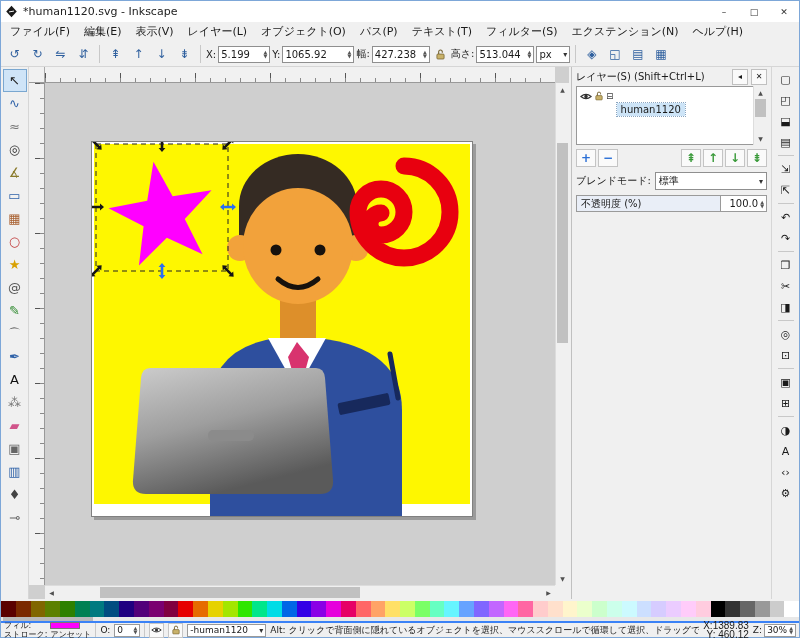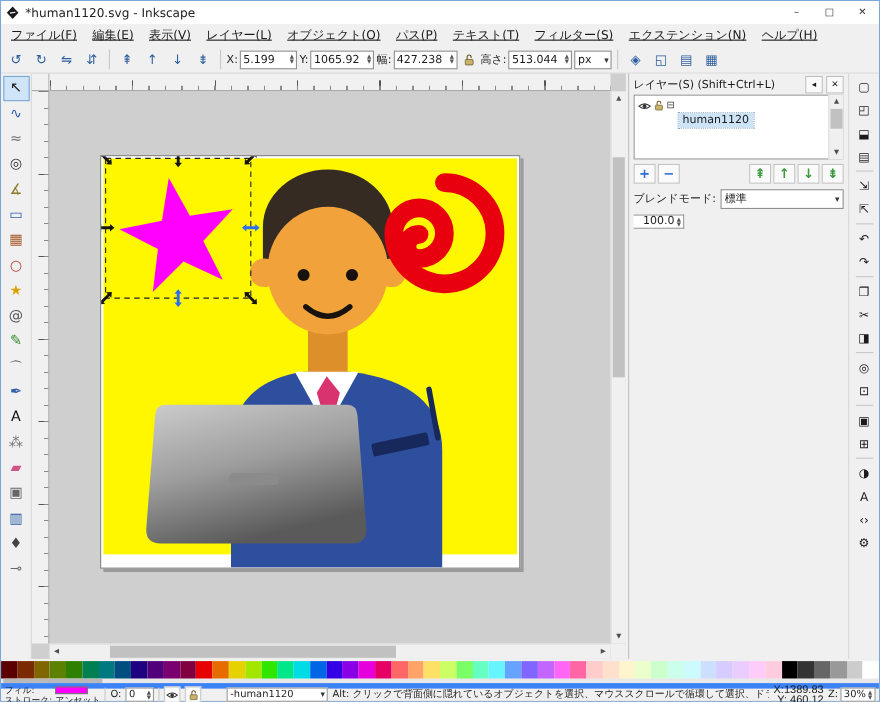--- a/index.html
+++ b/index.html
@@ -6,21 +6,21 @@
   body{width:800px;height:638px;overflow:hidden;font-family:"DejaVu Sans","Liberation Sans",sans-serif;font-size:11px;color:#1a1a1a;}
   .window{position:absolute;inset:0;width:800px;height:638px;background:#f0f0f0;border:1px solid #7da7d8;box-sizing:border-box;}
   
   #titlebar{position:absolute;left:0;top:0;right:0;height:21px;background:#fff;display:flex;align-items:center;}
   .appicon{width:13px;height:13px;margin:0 5px 0 4px;flex:none;}
   #title{font-size:11px;color:#222;white-space:nowrap;}
   .wbtns{margin-left:auto;display:flex;height:100%;}
   .win-btn{width:30px;height:100%;display:flex;align-items:center;justify-content:center;font-size:9px;color:#333;}
   
   #menubar{position:absolute;left:0;top:21px;right:0;height:20px;background:#f0f0f0;display:flex;align-items:center;padding-left:2px;}
-  .mitem{padding:0 7px;line-height:20px;white-space:nowrap;font-size:11px;text-decoration:underline;}
+  .mitem{padding:0 7px;line-height:20px;white-space:nowrap;font-size:11px;}
   
   #cmdbar{position:absolute;left:0;top:41px;right:0;height:25px;background:#f0f0f0;border-bottom:1px solid #d6d6d6;display:flex;align-items:center;gap:2px;padding:0 3px;box-sizing:border-box;}
   .tbtn{width:21px;height:21px;display:flex;align-items:center;justify-content:center;font-size:12px;color:#2e5f9e;flex:none;}
   .vsep{width:1px;height:18px;background:#c8c8c8;margin:0 3px;flex:none;}
   .fld{display:flex;align-items:center;gap:2px;flex:none;}
   .flbl{font-size:10px;color:#222;}
   .input{display:flex;align-items:center;background:#fff;border:1px solid #8f8f8f;height:17px;padding:0 2px;font-size:10px;box-sizing:border-box;}
   .spin{display:inline-flex;flex-direction:column;justify-content:center;margin-left:2px;color:#555;font-size:5px;line-height:4px;}
   .spin::before{content:"▲";}
   .spin::after{content:"▼";}
@@ -80,27 +80,27 @@
   .bselect span:first-child{flex:1;}
   .orow{display:flex;align-items:stretch;padding:2px 4px;}
   .obar{flex:1;height:17px;border:1px solid #9a9a9a;background:#e9eef7;display:flex;align-items:center;padding:0 4px;font-size:10px;box-sizing:border-box;}
   .oval{width:46px;border:1px solid #9a9a9a;border-left:0;background:#fff;display:flex;align-items:center;justify-content:flex-end;padding:0 2px;font-size:10px;box-sizing:border-box;}
   
   #palette{position:absolute;left:0;right:0;top:600px;height:16px;display:flex;background:#f0f0f0;}
   .swatch{flex:1;}
   #pscroll{position:absolute;left:0;right:0;top:616px;height:4px;background:#e8e8e8;}
   #pthumb{position:absolute;left:2px;top:0;height:4px;width:90px;background:#b9b9b9;}
   
-  #statusbar{position:absolute;left:0;right:0;top:620px;bottom:0;background:#f0f0f0;border-top:5px solid #3b82f6;display:flex;align-items:center;gap:4px;padding:0 3px;box-sizing:border-box;font-size:9px;}
+  #statusbar{position:absolute;left:0;right:0;top:620px;bottom:0;background:#f0f0f0;border-top:2px solid #3b82f6;display:flex;align-items:center;gap:4px;padding:0 3px;box-sizing:border-box;font-size:9px;}
   .fs-block{display:grid;grid-template-columns:auto auto;gap:0 3px;font-size:8px;line-height:9px;align-items:center;flex:none;}
   #fill-swatch{width:30px;height:7px;border:1px solid #777;box-sizing:border-box;}
   .sb-sep{width:1px;height:14px;background:#c8c8c8;flex:none;}
   .sb-input{display:flex;align-items:center;background:#fff;border:1px solid #9a9a9a;height:13px;padding:0 2px;font-size:9px;box-sizing:border-box;flex:none;}
   .sb-ico{width:13px;height:13px;display:flex;align-items:center;justify-content:center;border:1px solid #c6c6c6;background:#fafafa;flex:none;}
-  #layer-select{width:92px;margin-left:19px;}
+  #layer-select{width:79px;}
   #layer-select span:first-child{flex:1;overflow:hidden;white-space:nowrap;}
   #status-msg{flex:1;overflow:hidden;white-space:nowrap;font-size:9px;color:#222;}
   .coords{display:grid;font-size:10px;line-height:9px;text-align:right;flex:none;font-family:Liberation Sans, sans-serif;}
   .zoom-block{display:flex;align-items:center;gap:2px;flex:none;}
 </style>
 </head>
 <body>
 
 <svg width="0" height="0" style="position:absolute" aria-hidden="true">
   <defs>
@@ -179,21 +179,21 @@
     <span class="vsep"></span>
     <span class="fld">
       <span class="flbl">X:</span>
       <span class="input" style="width:52px;">
           <span style="flex:1">5.199</span>
           <span class="spin"></span>
         </span>
     </span>
     <span class="fld">
       <span class="flbl">Y:</span>
-      <span class="input" style="width:58px;">
+      <span class="input" style="width:72px;">
           <span style="flex:1">1065.92</span>
           <span class="spin"></span>
         </span>
     </span>
     <span class="fld">
       <span class="flbl">幅:</span>
       <span class="input" style="width:58px;">
           <span style="flex:1">427.238</span>
           <span class="spin"></span>
         </span>
@@ -433,20 +433,23 @@
         </span>
     </div>
     <div class="brow">
       <span>ブレンドモード:</span>
       <span class="bselect">
         <span>標準</span>
         <span class="caret">▾</span>
       </span>
     </div>
     <div class="orow">
+      <span class="obar">
+        <span>不透明度 (%)</span>
+      </span>
       <span class="oval">
         <span>100.0</span>
         <span class="spin"></span>
       </span>
     </div>
   </div>
 
   <div id="commands">
 
   <div class="cmd">

